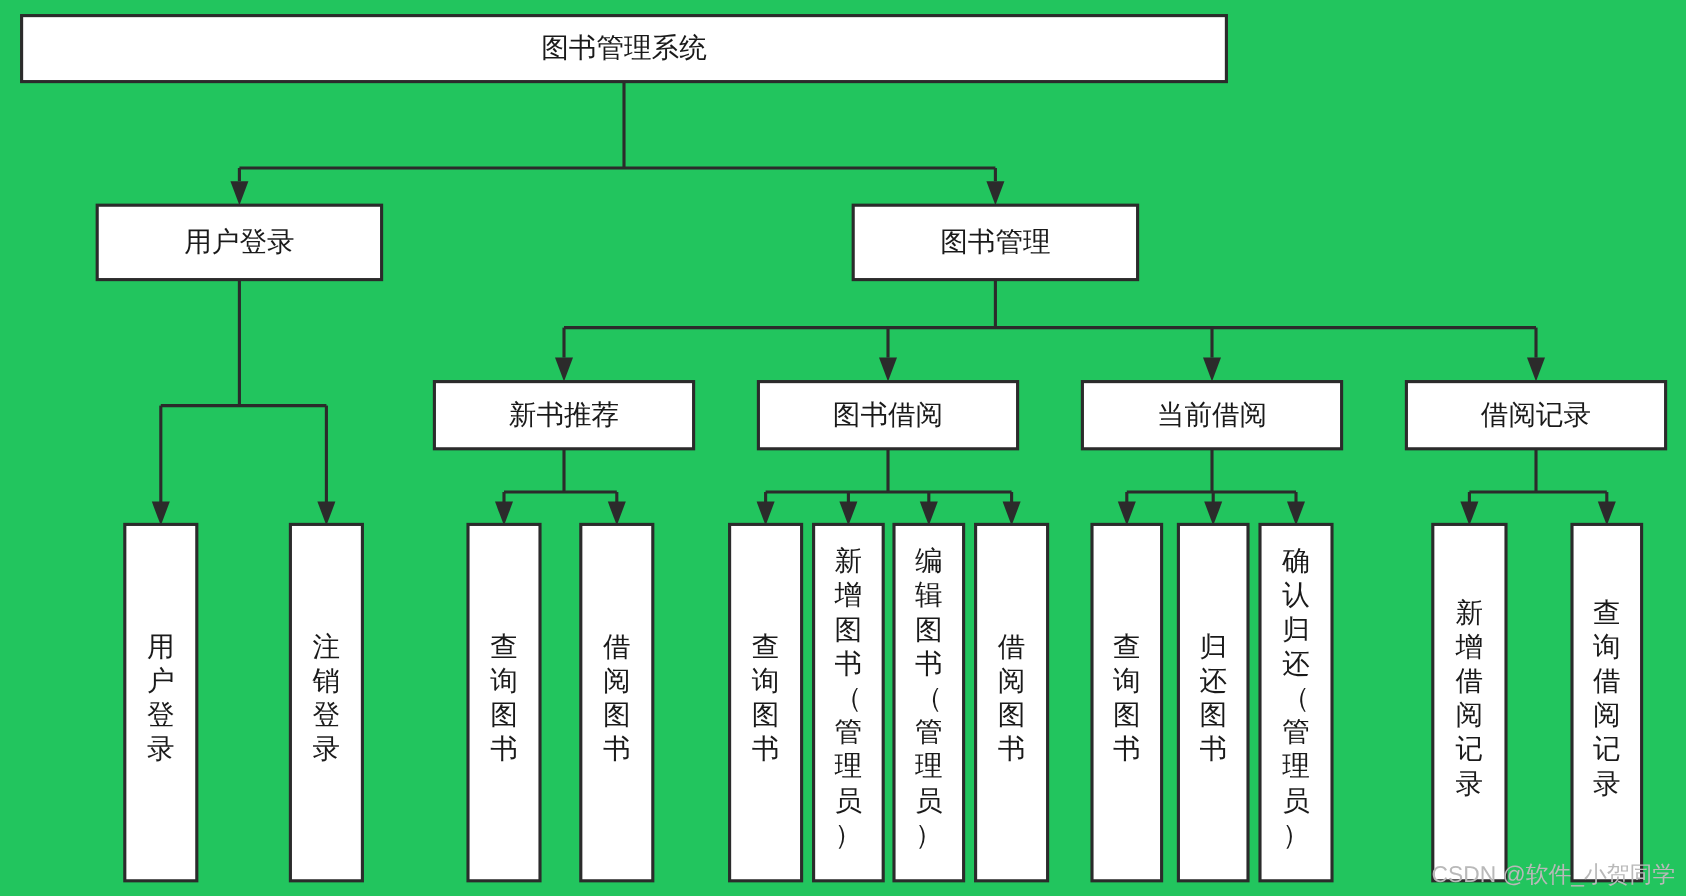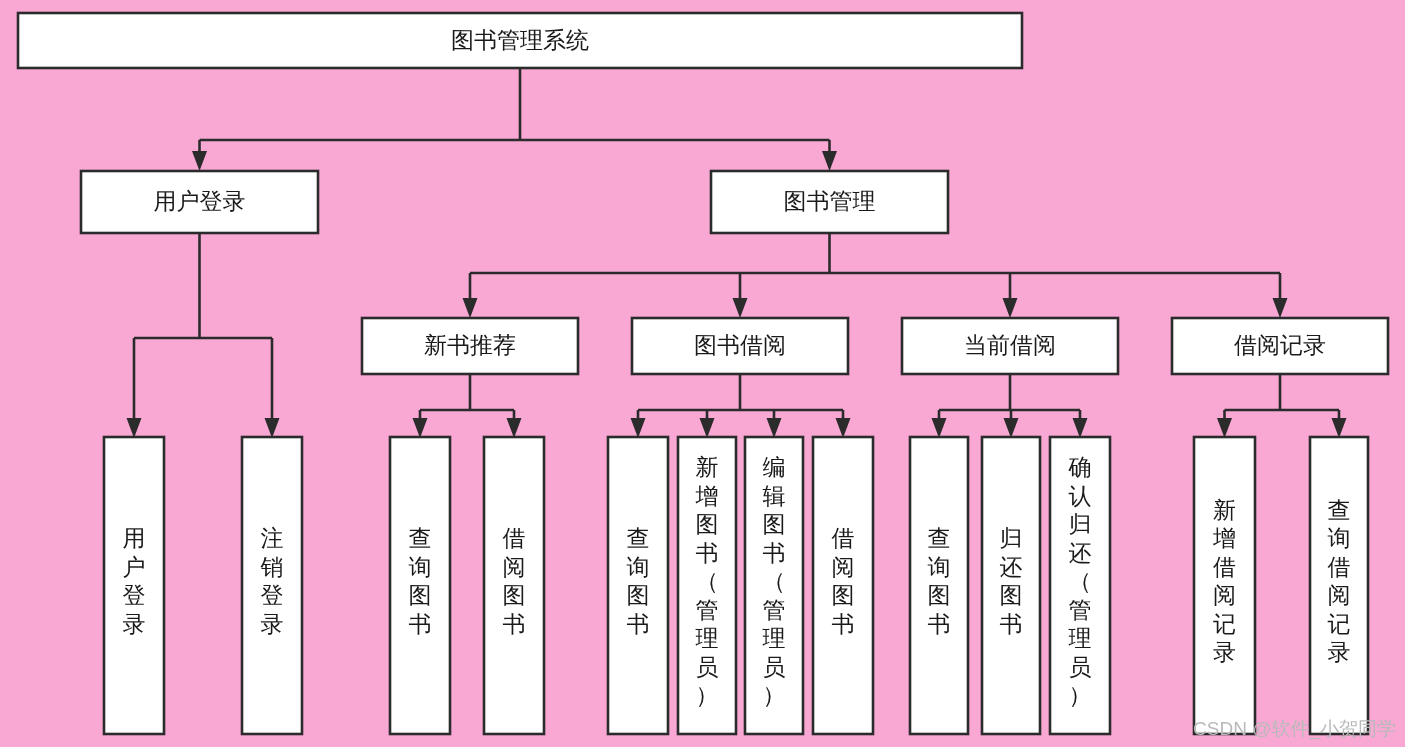--- a/index.html
+++ b/index.html
@@ -7,21 +7,21 @@
     padding: 0;
     background: #ffffff;
   }
   body {
     font-family: "Liberation Sans", "DejaVu Sans", sans-serif;
   }
   #diagram-root {
     position: relative;
     width: 1405px;
     height: 747px;
-    background: #f9a8d4;
+    background: #22c55e;
     overflow: hidden;
   }
   svg.diagram-canvas {
     position: absolute;
     left: 0;
     top: 0;
     width: 1405px;
     height: 747px;
     display: block;
   }

